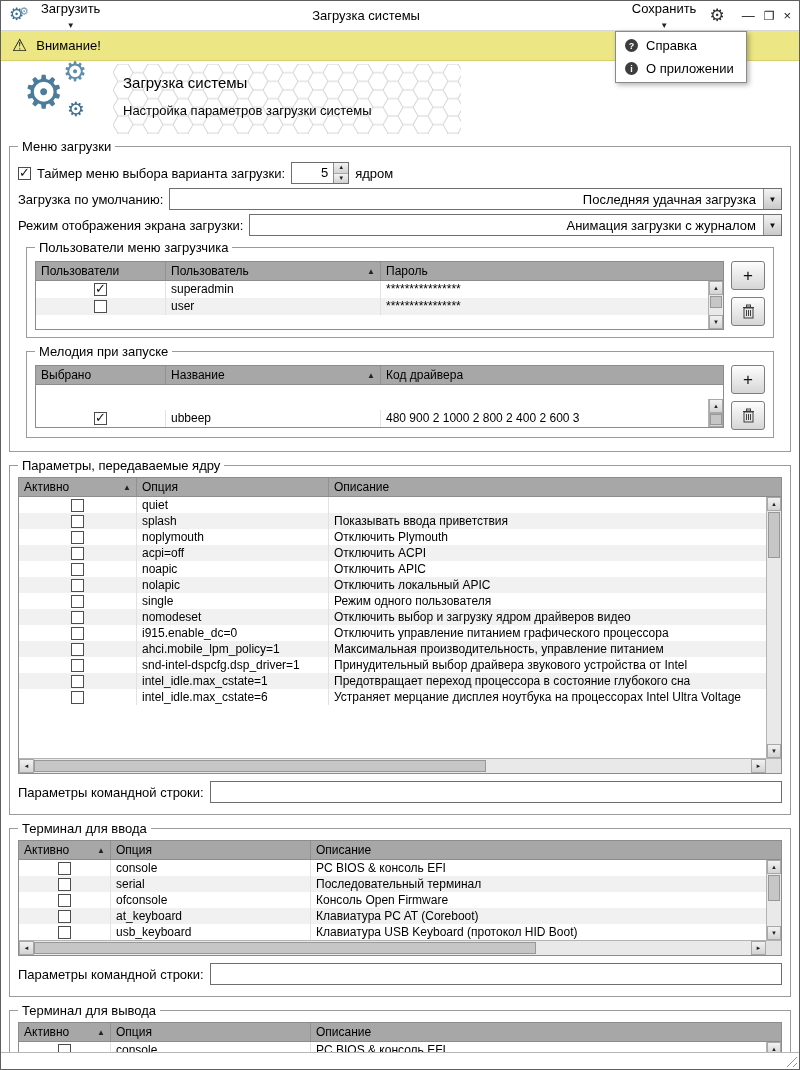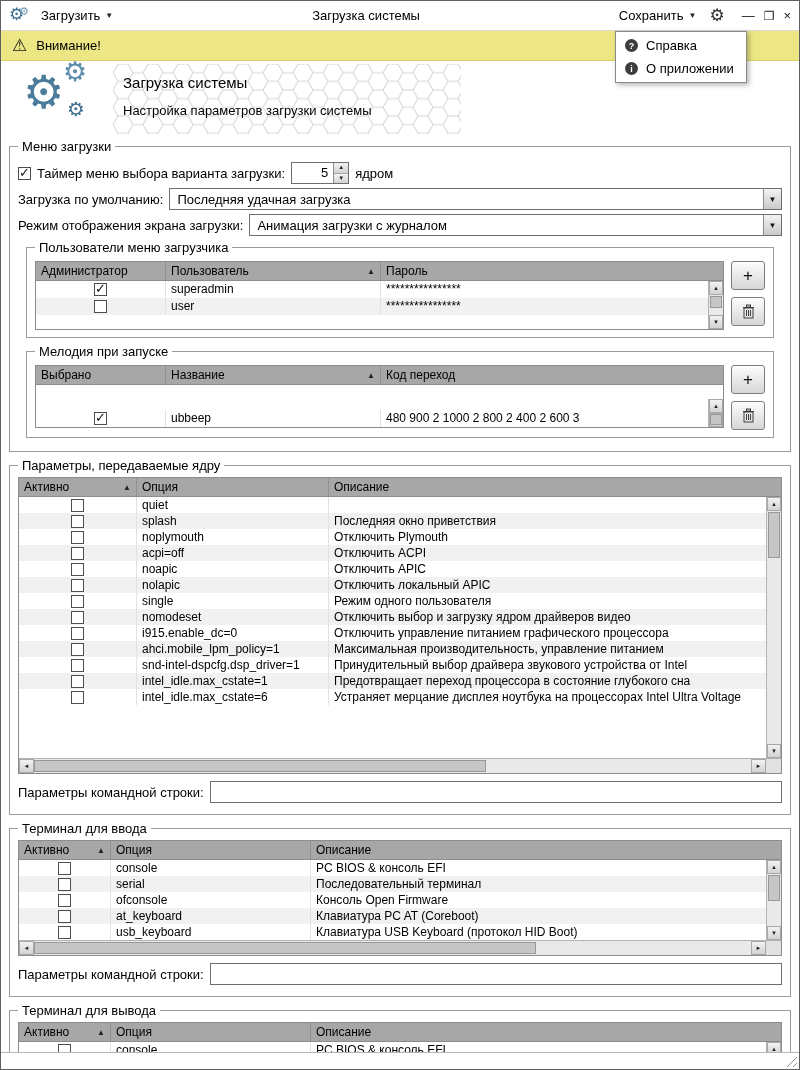--- a/index.html
+++ b/index.html
@@ -6,21 +6,21 @@
   html,body { width:800px; height:1070px; }
   body {
     font-family:"Liberation Sans","DejaVu Sans",sans-serif;
     font-size:13px; color:#000; background:#fff;
     border:1px solid #5f5f5f; position:relative; overflow:hidden;
   }
   
   .menubar { height:30px; display:flex; align-items:center; padding:0 8px; gap:6px; background:#fff; border-bottom:1px solid #d8d8d8; }
   .mb-left, .mb-right { display:flex; align-items:center; gap:6px; }
   .mb-title { flex:1; text-align:center; }
-  .menu-item { display:flex; align-items:center; gap:5px; padding:2px 4px; cursor:default; }
+  .menu-item { display:flex; align-items:center; gap:5px; padding:2px 4px; cursor:default;flex-direction:column; }
   .chev { font-size:8px; color:#222; }
   .appicon { position:relative; width:22px; height:22px; flex:none; }
   .appicon .g1 { position:absolute; left:0; top:-1px; font-size:17px; color:#3f6f8f; line-height:22px; }
   .appicon .g2 { position:absolute; left:10px; top:-5px; font-size:11px; color:#6f98b2; line-height:22px; }
   .gearbtn { font-size:17px; color:#2f2f2f; padding:0 3px; }
   .winctl { display:flex; align-items:center; gap:9px; margin-left:8px; font-size:13px; color:#1a1a1a; }
   .winctl span { cursor:default; }
   .wc-max { font-size:12px; }
   
   .popup { position:absolute; top:30px; right:52px; width:132px; background:#fff; border:1px solid #8a8a8a; box-shadow:2px 2px 5px rgba(0,0,0,.3); z-index:60; padding:2px 0; }
@@ -46,21 +46,21 @@
   
   .checkbox { width:13px; height:13px; border:1px solid #4d4d4d; background:#fff; display:inline-block; position:relative; flex:none; }
   .checkbox.checked::after { content:"✓"; position:absolute; left:0px; top:-3px; font-size:13px; font-weight:bold; color:#111; }
   
   .spinbox { display:flex; width:58px; height:22px; border:1px solid #6e6e6e; background:#fff; }
   .spinbox .val { flex:1; text-align:right; padding:2px 5px 0 0; }
   .spin-btns { width:15px; display:flex; flex-direction:column; border-left:1px solid #8d8d8d; }
   .spin-btns span { flex:1; font-size:6px; line-height:9px; text-align:center; background:linear-gradient(#f3f3f3,#d2d2d2); border-bottom:1px solid #a8a8a8; color:#222; }
   .spin-btns span:last-child { border-bottom:none; }
   
-  .combo { flex:1; height:22px; border:1px solid #6e6e6e; background:#fff; display:flex; align-items:center; }
+  .combo { flex:1; height:22px; border:1px solid #6e6e6e; background:#fff; display:flex; align-items:center;text-align:right; }
   .combo .cval { flex:1; padding:0 7px; white-space:nowrap; overflow:hidden; }
   .combo .cbtn { width:18px; height:100%; border-left:1px solid #8d8d8d; background:linear-gradient(#f3f3f3,#c9c9c9); display:flex; align-items:center; justify-content:center; font-size:8px; color:#111; }
   
   .txt { flex:1; height:22px; border:1px solid #6e6e6e; background:#fff; font:inherit; padding:0 5px; }
   
   .tlayout { display:flex; gap:7px; align-items:flex-start; margin-top:2px; }
   .tablebox { border:1px solid #8c8c8c; background:#fff; display:flex; flex-direction:column; flex:1; min-width:0; }
   .thead { display:flex; background:#a7a7a7; border-bottom:1px solid #8c8c8c; height:19px; font-size:12px; }
   .hcell { display:flex; align-items:center; padding:0 5px; border-right:1px solid #919191; overflow:hidden; white-space:nowrap; }
   .hcell:last-child { border-right:none; }
@@ -190,21 +190,21 @@
       <span class="cbtn">▼</span>
     </span>
   </div>
 
   <fieldset>
     <legend>Пользователи меню загрузчика</legend>
     <div class="tlayout">
       <div class="tablebox users-t rh17">
         <div class="thead">
           <div class="hcell c0">
-              <span>Администратор</span>
+              <span>Пользователи</span>
             </div>
           <div class="hcell c1">
               <span>Пользователь</span>
               <span class="sort">▲</span>
             </div>
           <div class="hcell c2">
               <span>Пароль</span>
             </div>
         </div>
         <div class="tbody-wrap" style="height:48px;">
@@ -257,21 +257,21 @@
       <div class="tablebox melody-t rh17">
         <div class="thead">
           <div class="hcell c0">
               <span>Выбрано</span>
             </div>
           <div class="hcell c1">
               <span>Название</span>
               <span class="sort">▲</span>
             </div>
           <div class="hcell c2">
-              <span>Код переход</span>
+              <span>Код драйвера</span>
             </div>
         </div>
         <div class="tbody-wrap" style="height:42px;align-items:flex-end;">
           <div class="tbody">
               <div class="trow">
                 <div class="tcell c0 center">
                   <span class="checkbox checked"></span>
                 </div>
                 <div class="tcell c1">ubbeep</div>
                 <div class="tcell c2">480 900 2 1000 2 800 2 400 2 600 3</div>
@@ -326,21 +326,21 @@
             <div class="tcell c0 center">
               <span class="checkbox"></span>
             </div>
             <div class="tcell c1">quiet</div>
           </div>
           <div class="trow alt">
             <div class="tcell c0 center">
               <span class="checkbox"></span>
             </div>
             <div class="tcell c1">splash</div>
-            <div class="tcell c2">Последняя окно приветствия</div>
+            <div class="tcell c2">Показывать ввода приветствия</div>
           </div>
           <div class="trow">
             <div class="tcell c0 center">
               <span class="checkbox"></span>
             </div>
             <div class="tcell c1">noplymouth</div>
             <div class="tcell c2">Отключить Plymouth</div>
           </div>
           <div class="trow alt">
             <div class="tcell c0 center">

